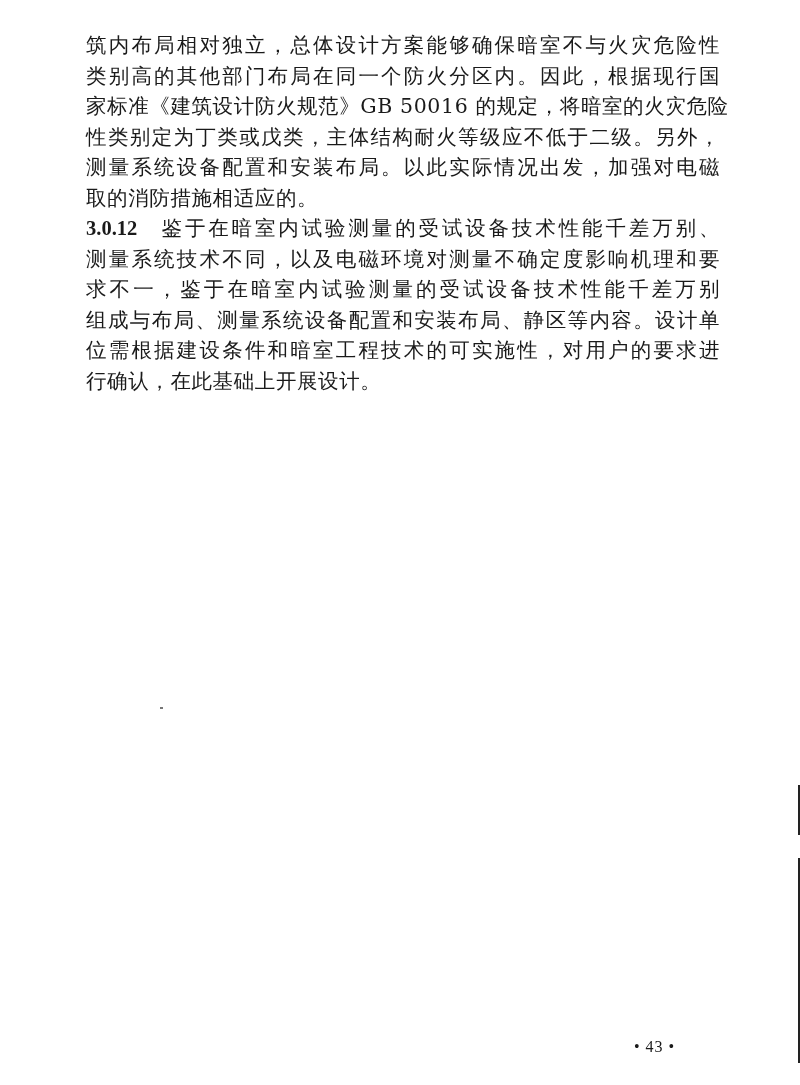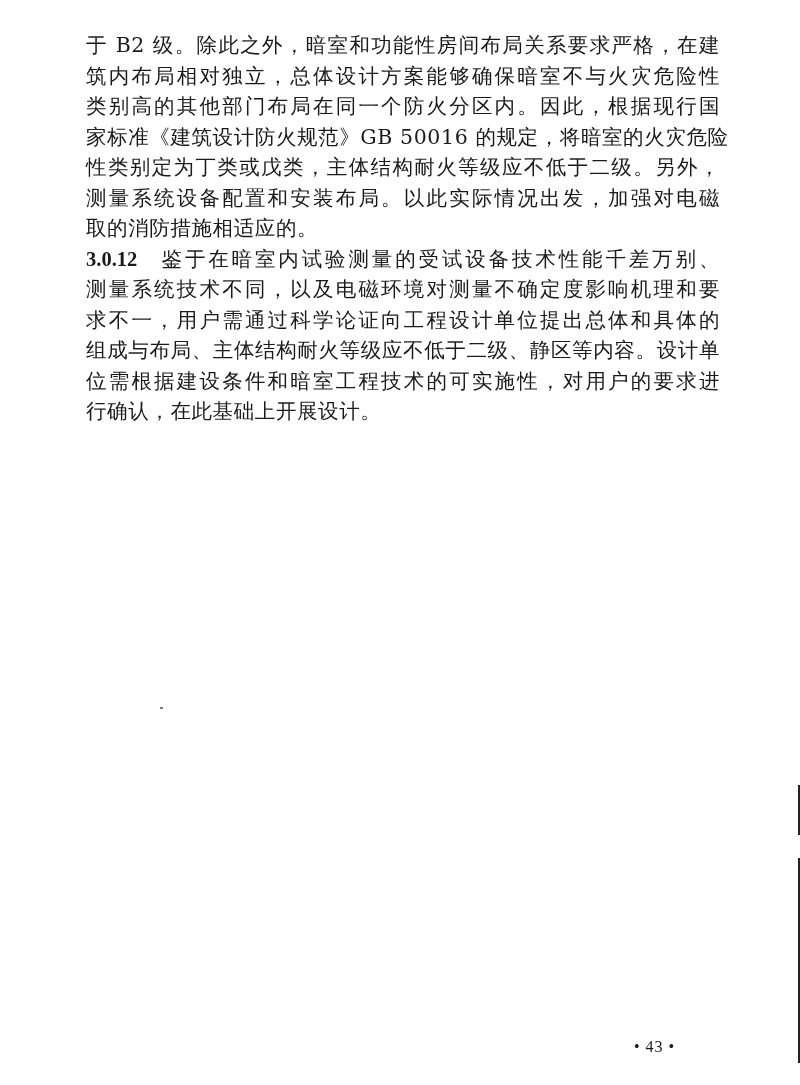--- a/index.html
+++ b/index.html
@@ -22,36 +22,35 @@
     .speck { position: absolute; width: 3px; height: 2px; background: #777; }
   </style>
 </head>
 <body>
 
 <div class="speck" style="left:441px;top:45px;"></div>
 <div class="speck" style="left:160px;top:707px;"></div>
 
 <div class="page">
   <div>
-    <div class="line">于 B2 级。除此之外，暗室和功能性房间布局关系要求严格，在建</div>
     <div class="line">筑内布局相对独立，总体设计方案能够确保暗室不与火灾危险性</div>
     <div class="line">类别高的其他部门布局在同一个防火分区内。因此，根据现行国</div>
     <div class="line">家标准《建筑设计防火规范》GB 50016 的规定，将暗室的火灾危险</div>
     <div class="line">性类别定为丁类或戊类，主体结构耐火等级应不低于二级。另外，</div>
     <div class="line">测量系统设备配置和安装布局。以此实际情况出发，加强对电磁</div>
     <div class="line last">取的消防措施相适应的。</div>
   </div>
 
   <div>
     <div class="line">
       <span class="clause-num">3.0.12</span><span>鉴于在暗室内试验测量的受试设备技术性能千差万别、</span>
     </div>
     <div class="line">测量系统技术不同，以及电磁环境对测量不确定度影响机理和要</div>
-    <div class="line">求不一，用户需通过科学论证向工程设计单位提出总体和具体的</div>
-    <div class="line">组成与布局、主体结构耐火等级应不低于二级、静区等内容。设计单</div>
+    <div class="line">求不一，鉴于在暗室内试验测量的受试设备技术性能千差万别</div>
+    <div class="line">组成与布局、测量系统设备配置和安装布局、静区等内容。设计单</div>
     <div class="line">位需根据建设条件和暗室工程技术的可实施性，对用户的要求进</div>
     <div class="line last">行确认，在此基础上开展设计。</div>
   </div>
 </div>
 
 <div class="page-number">• 43 •</div>
 
 <div class="edge-mark" style="top:785px;height:50px;"></div>
 <div class="edge-mark" style="top:858px;height:205px;"></div>
 

